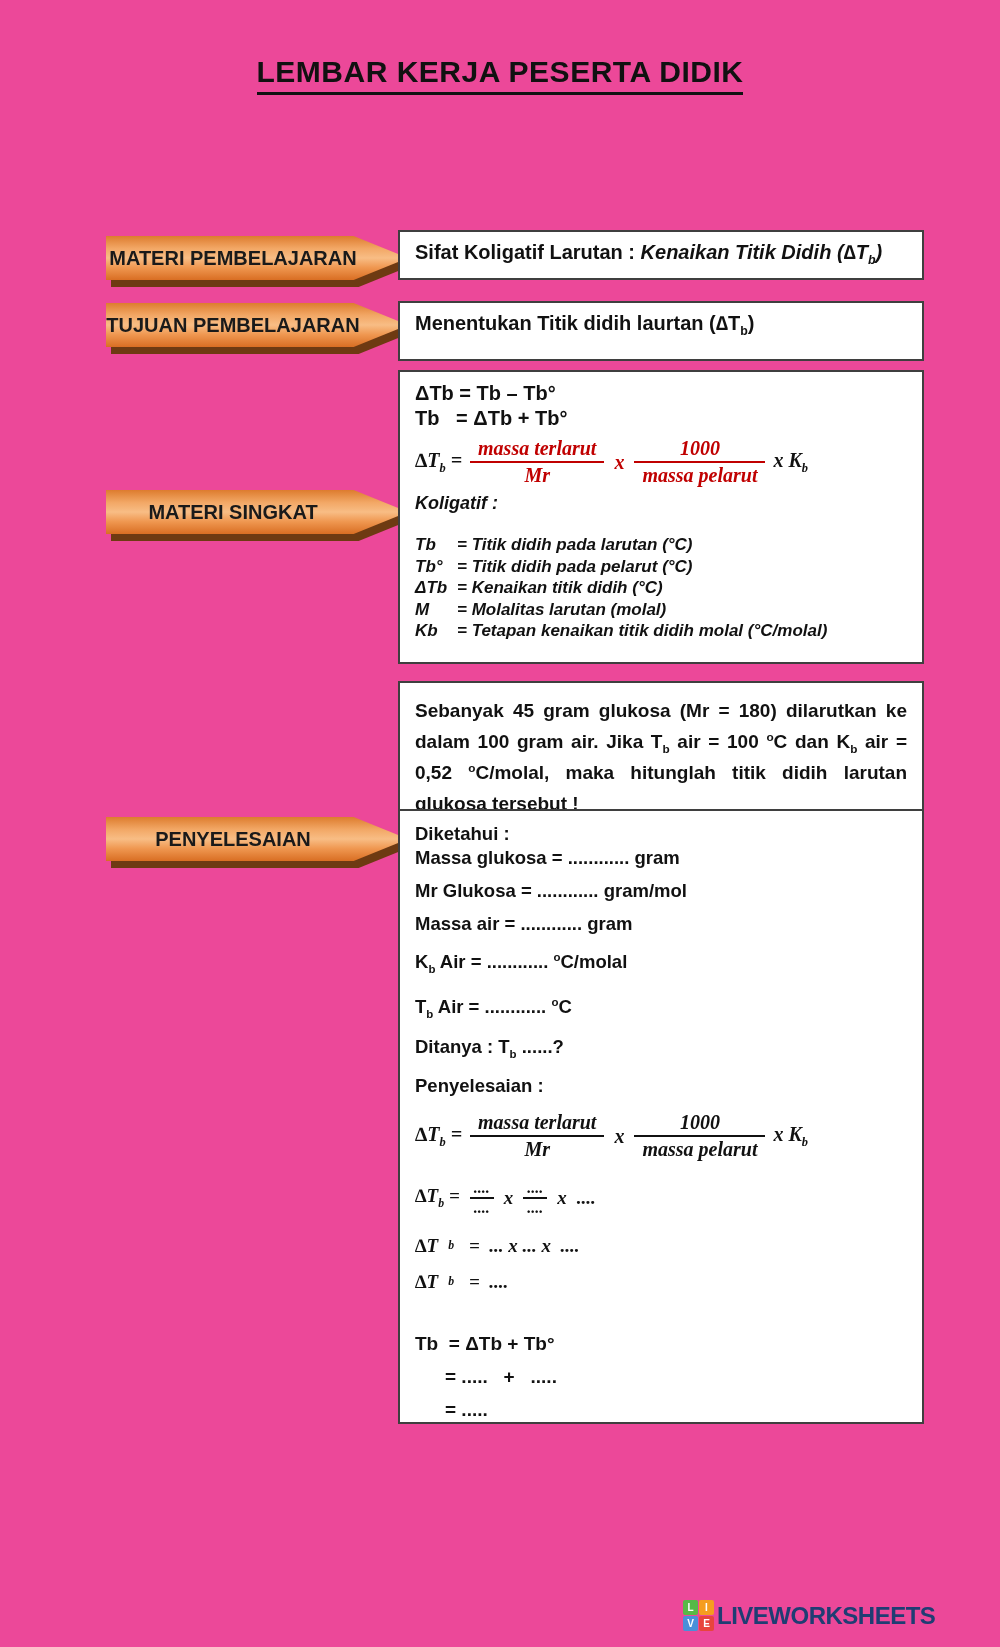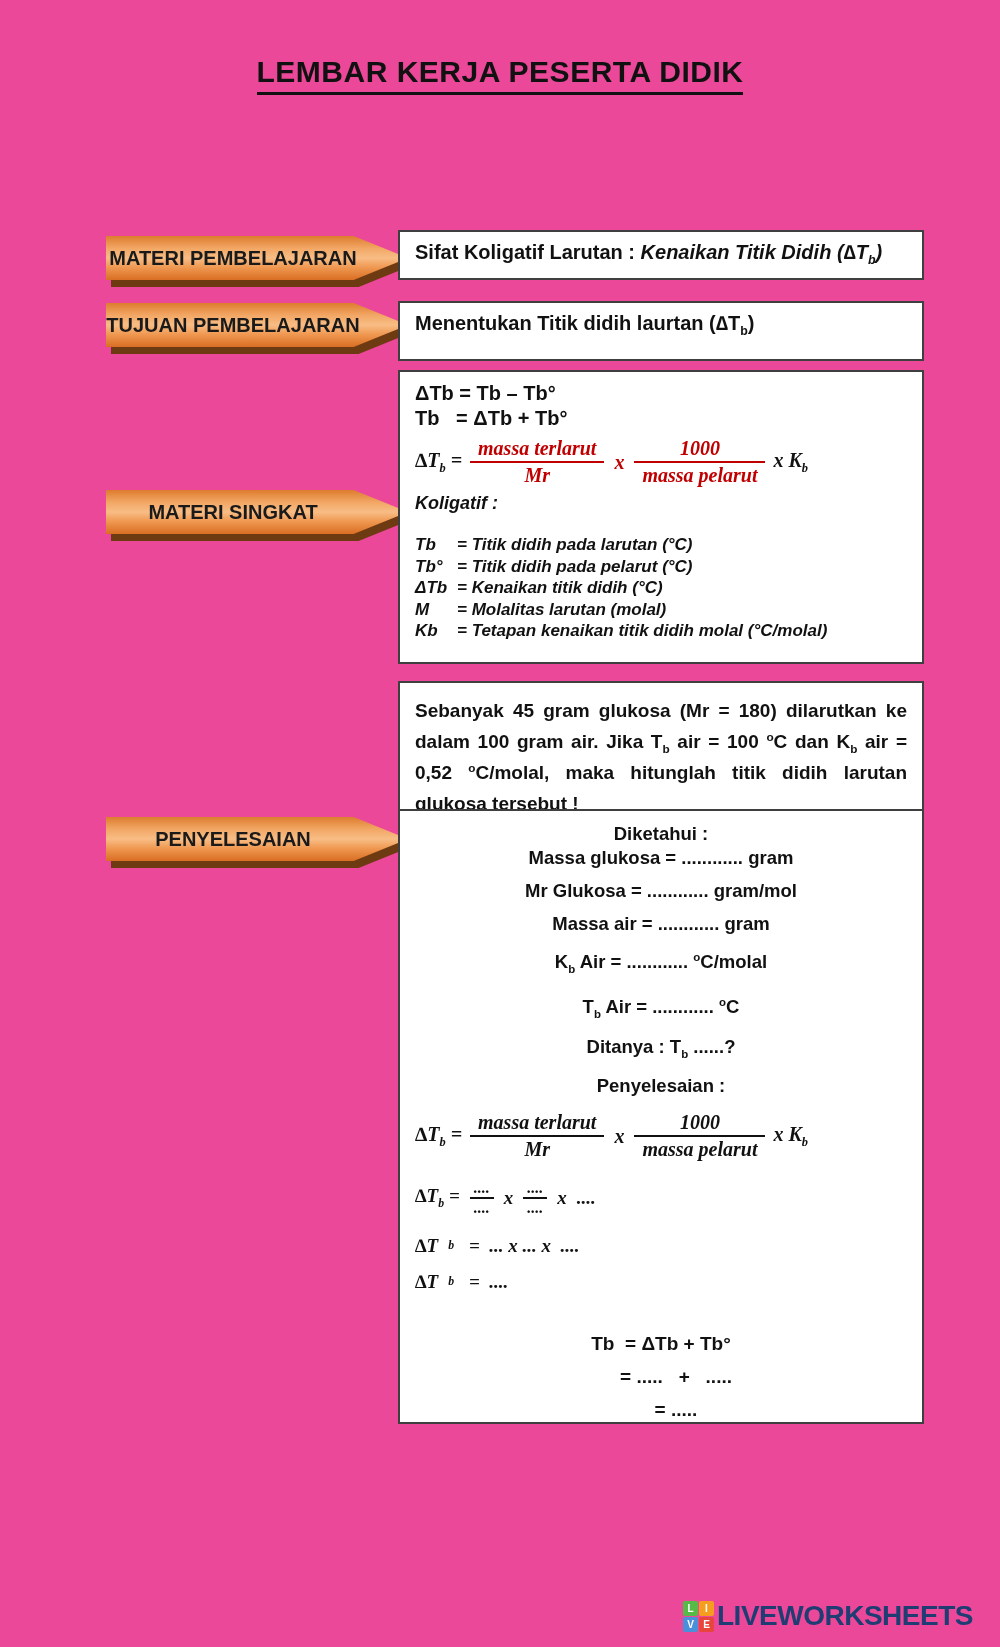--- a/index.html
+++ b/index.html
@@ -57,30 +57,30 @@
   .math-sm{font-family:"Liberation Serif",serif;font-weight:bold;font-style:italic;
         font-size:19px;display:flex;align-items:center;gap:10px;}
   .math-sm .frac{font-size:16px;}
   .math-sm .frac .num{border-bottom:2px solid #111;padding:0 4px 0;}
   .math-sm .frac .den{padding:0 4px;}
 
   
   .soal{font-size:19px;font-weight:bold;line-height:1.62;text-align:justify;}
 
   
-  .p-line{font-size:18.5px;font-weight:bold;line-height:22px;text-align:center;}
+  .p-line{font-size:18.5px;font-weight:bold;line-height:22px;}
   .mt2{margin-top:2px;} .mt10{margin-top:11px;} .mt14{margin-top:14px;} .mt16{margin-top:18px;} .mt40{margin-top:40px;}
   .indent{margin-left:30px;}
 
   
   .logo{position:absolute;top:1600px;left:683px;display:flex;align-items:center;gap:3px;}
   .logo-grid{display:grid;grid-template-columns:15px 15px;grid-template-rows:15px 15px;gap:1px;}
   .logo-sq{display:flex;align-items:center;justify-content:center;color:#fff;
            font-size:10px;font-weight:bold;border-radius:2px;}
-  .logo-text{font-size:28px;font-weight:bold;letter-spacing:-.5px;color:#1f3d73;}
+  .logo-text{font-size:24px;font-weight:bold;letter-spacing:-.5px;color:#1f3d73;}
 </style>
 </head>
 <body>
 
 <div class="page">
 
   <div class="title-wrap">
     <span class="title">LEMBAR KERJA PESERTA DIDIK</span>
   </div>
 

